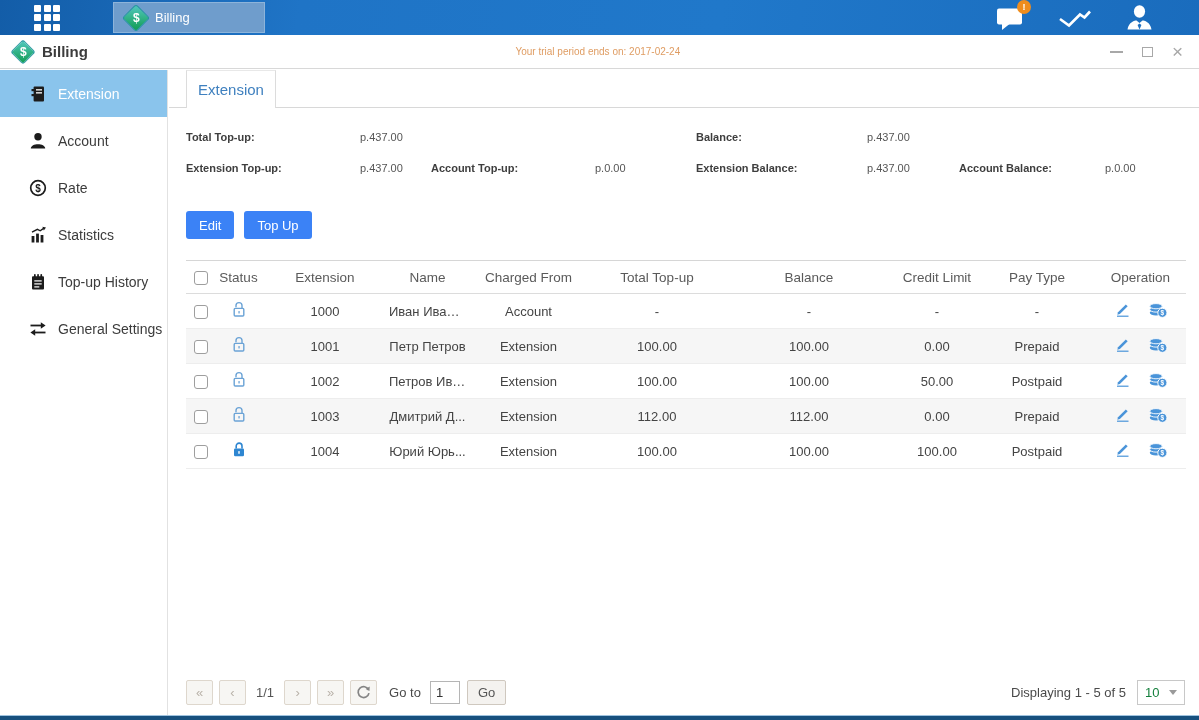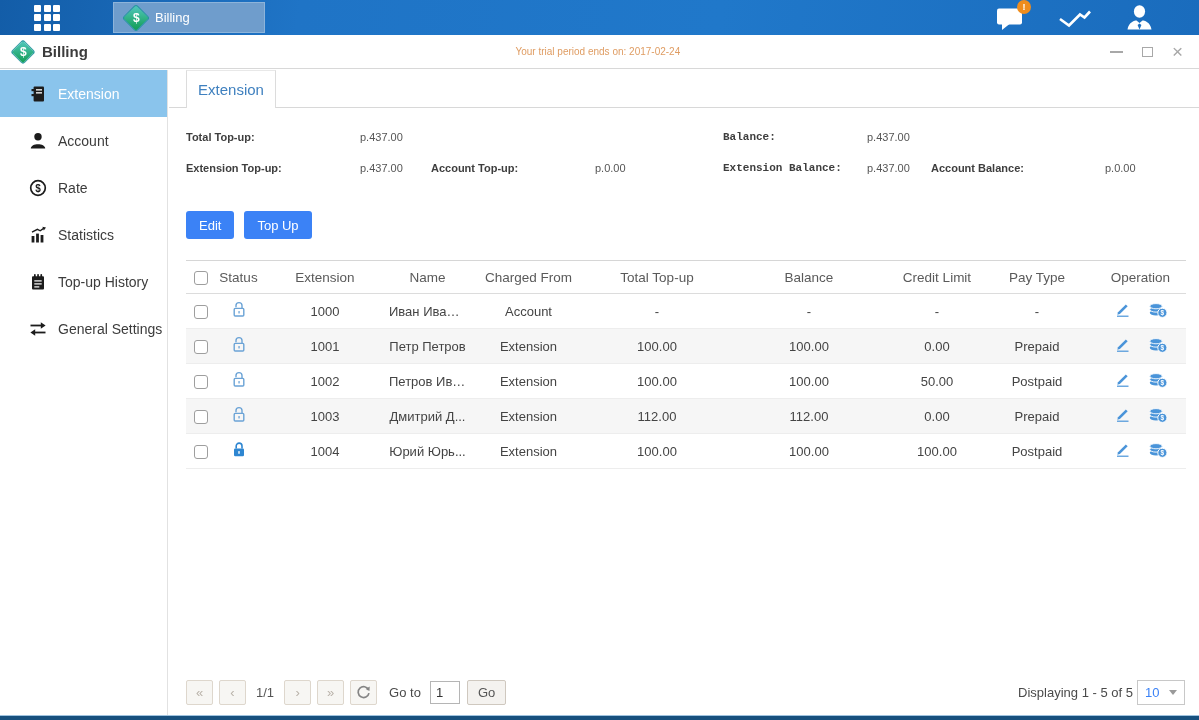--- a/index.html
+++ b/index.html
@@ -55,21 +55,21 @@
   .tab { position:absolute; left:17px; top:0; height:38px; width:90px; background:#fff; z-index:1;
     border-left:1px solid #dcdcdc; border-right:1px solid #dcdcdc; border-top:1px solid #e8e8e8;
     line-height:38px; text-align:center; color:#3f80bf; font-size:15px; cursor:pointer; }
 
   .summary { position:relative; height:76px; margin-top:15px; font-size:11px; }
   .summary span { position:absolute; white-space:nowrap; }
   .s-label { font-weight:bold; color:#3e3e3e; }
   .s-value { color:#555;margin-left:44px; }
   .r1 { top:8px; } .r2 { top:39px; }
   .p1 { left:17px; } .p2 { left:147px; } .p3 { left:262px; } .p4 { left:382px; }
-  .p5 { left:554px;font-family:Liberation Mono, monospace; } .p6 { left:654px; } .p7 { left:762px; } .p8 { left:892px; }
+  .p5 { left:527px; } .p6 { left:654px; } .p7 { left:790px; } .p8 { left:892px; }
 
   .btn-row { margin:12px 0 0 17px; display:flex; gap:10px; }
   .btn { background:#3b82f6; color:#fff; border:none; border-radius:3px; height:28px;
     padding:0 13px; font-size:13px; font-family:"Liberation Sans",sans-serif; cursor:pointer; }
 
   table { margin:21px 0 0 17px; width:1000px; border-collapse:collapse; table-layout:fixed;
     font-size:13px; color:#444; }
   thead th { height:33px; font-weight:normal; color:#5a5a5a; font-size:13.5px;
     border-top:1px solid #d6d6d6; border-bottom:1px solid #dcdcdc; text-align:center; }
   tbody td { height:35px; border-bottom:1px solid #ededed; text-align:center;
@@ -87,22 +87,22 @@
   .pbtn { width:27px; height:25px; background:#f7f6f3; border:1px solid #ded7cd; border-radius:2px;
     color:#b9b2a9; font-size:13px; margin-right:6px; cursor:pointer; display:inline-flex;
     align-items:center; justify-content:center; font-family:"Liberation Sans",sans-serif; }
   .pinfo { margin:0 10px 0 4px; color:#555; }
   .goto-label { margin:0 9px 0 6px; color:#4a4a4a; }
   .goto-input { width:30px; height:23px; border:1px solid #b5b5b5; font-size:13px; padding-left:5px;
     font-family:"Liberation Sans",sans-serif; color:#333; }
   .gobtn { height:25px; padding:0 10px; background:#f4f2ef; border:1px solid #cfc8bf; color:#555;
     border-radius:2px; margin-left:7px; font-size:13px; cursor:pointer;
     font-family:"Liberation Sans",sans-serif; }
-  .pager-right { display:flex; align-items:center; gap:4px; }
-  .pagesize { width:48px; height:25px; border:1px solid #c8c8c8; background:#fff; color:#3b82f6;
+  .pager-right { display:flex; align-items:center; gap:11px; }
+  .pagesize { width:48px; height:25px; border:1px solid #c8c8c8; background:#fff; color:#15803d;
     display:inline-flex; align-items:center; justify-content:space-between; padding:0 7px; cursor:pointer; }
   .caret { width:0; height:0; border-left:4.5px solid transparent; border-right:4.5px solid transparent;
     border-top:5.5px solid #9a9a9a; }
 
   .bottom-strip { position:absolute; left:0; bottom:0; width:100%; height:5px; background:#17507e;
     border-top:1px solid #9fc3df; }
 </style>
 </head>
 <body>
 

